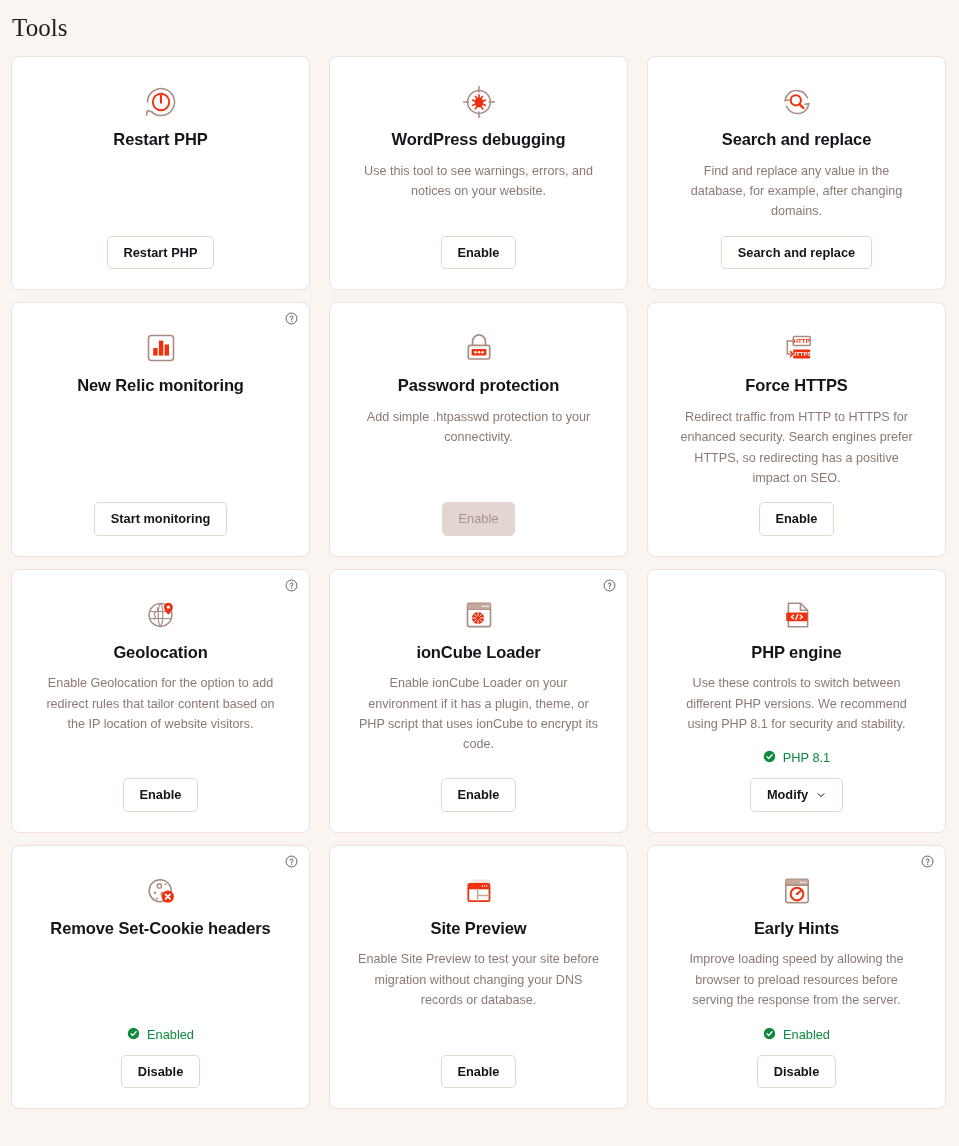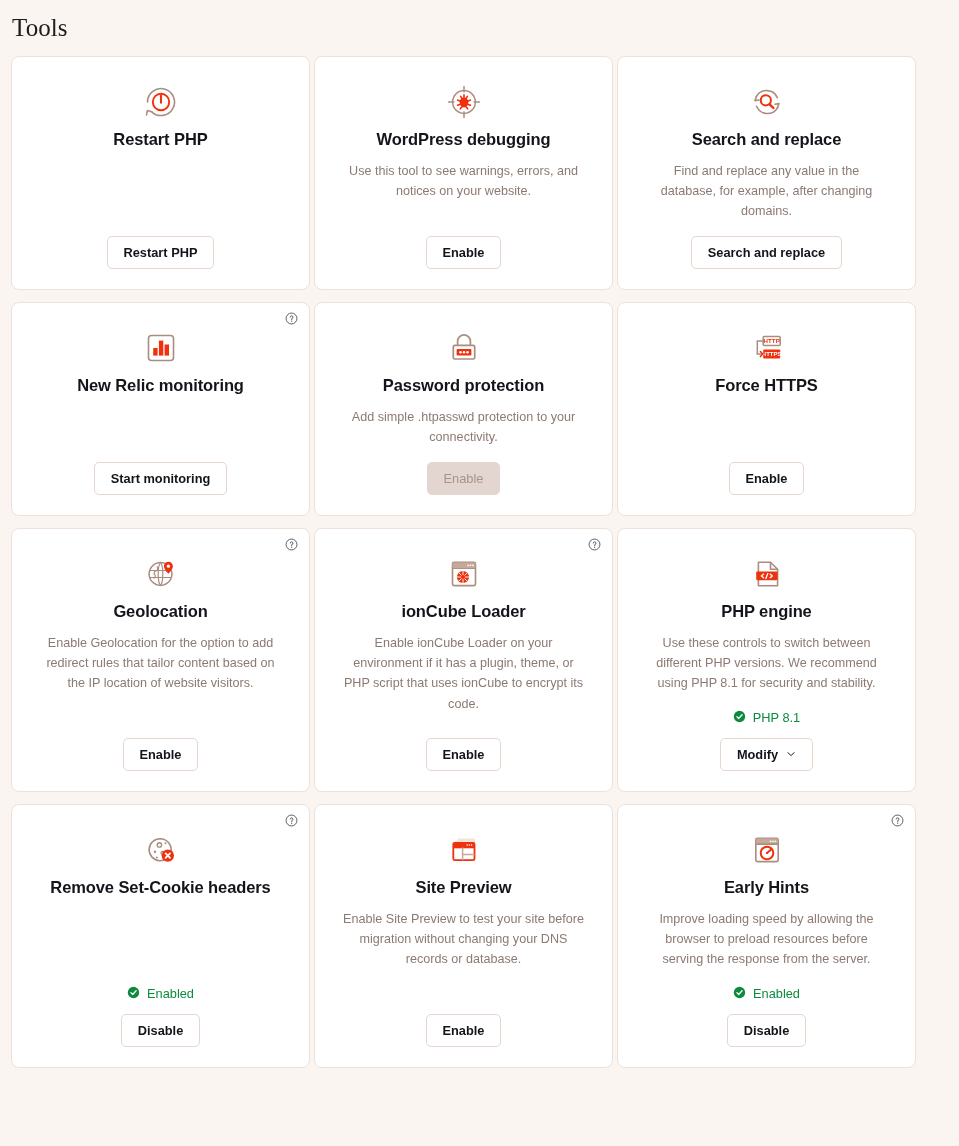--- a/index.html
+++ b/index.html
@@ -24,21 +24,21 @@
     font-size: 25px;
     font-weight: 400;
     color: #1d1d1d;
     letter-spacing: 0.1px;
     margin: 0 0 14px 1px;
   }
 
   .grid {
     display: grid;
     grid-template-columns: repeat(3, 299px);
-    gap: 12px 4px;
+    gap: 12px 19px;
   }
 
   .card {
     position: relative;
     background: #ffffff;
     border: 1px solid #eee1d9;
     border-radius: 8px;
     padding: 22px 20px 20px 20px;
     display: flex;
     flex-direction: column;
@@ -224,20 +224,21 @@
         <svg width="42" height="42" viewBox="0 0 42 42">
           <rect x="17.2" y="9.6" width="17" height="9" rx="1" fill="#ffffff" stroke="#a98d81" stroke-width="1.5"></rect>
           <text x="25.7" y="16.3" font-family="Liberation Sans, sans-serif" font-size="6.2" font-weight="bold" fill="#f0310d" text-anchor="middle">HTTP</text>
           <rect x="17.2" y="22.6" width="17" height="9" rx="1" fill="#f0310d"></rect>
           <text x="25.7" y="29.3" font-family="Liberation Sans, sans-serif" font-size="6" font-weight="bold" fill="#ffffff" text-anchor="middle">HTTPS</text>
           <path d="M17.2 14.1h-5.9v13h5.1" fill="none" stroke="#a98d81" stroke-width="1.5"></path>
           <path d="M14.4 24.6l2.3 2.5-2.3 2.5" fill="none" stroke="#f0310d" stroke-width="1.5" stroke-linecap="round" stroke-linejoin="round"></path>
         </svg>
       </div>
       <div class="card-title">Force HTTPS</div>
+      <div class="card-desc">Redirect traffic from HTTP to HTTPS for enhanced security. Search engines prefer HTTPS, so redirecting has a positive impact on SEO.</div>
       <div class="spacer"></div>
       <button class="btn">Enable</button>
     </div>
 
     <div class="row-3 card">
       <span class="help-icon">
         <svg width="13" height="13" viewBox="0 0 16 16">
           <circle cx="8" cy="8" r="6.7" fill="none" stroke="#4a4a52" stroke-width="1.1"></circle>
           <path d="M6.4 6.2a1.7 1.7 0 1 1 1.9 1.9v1.2" fill="none" stroke="#4a4a52" stroke-width="1.1" stroke-linecap="round"></path>
           <circle cx="8.2" cy="11.3" r="0.75" fill="#4a4a52"></circle>

